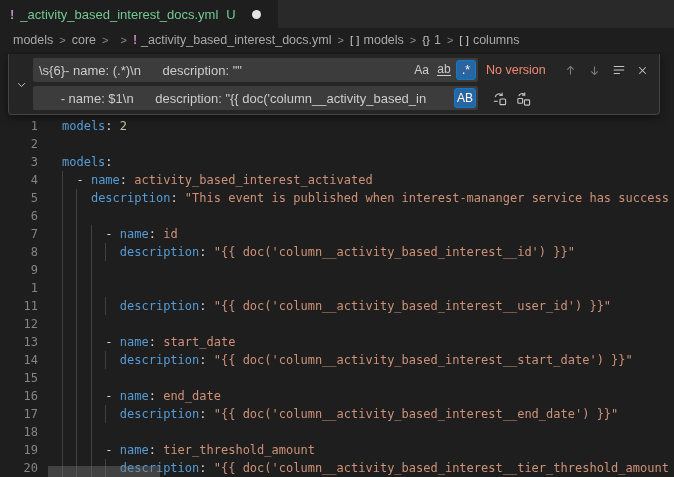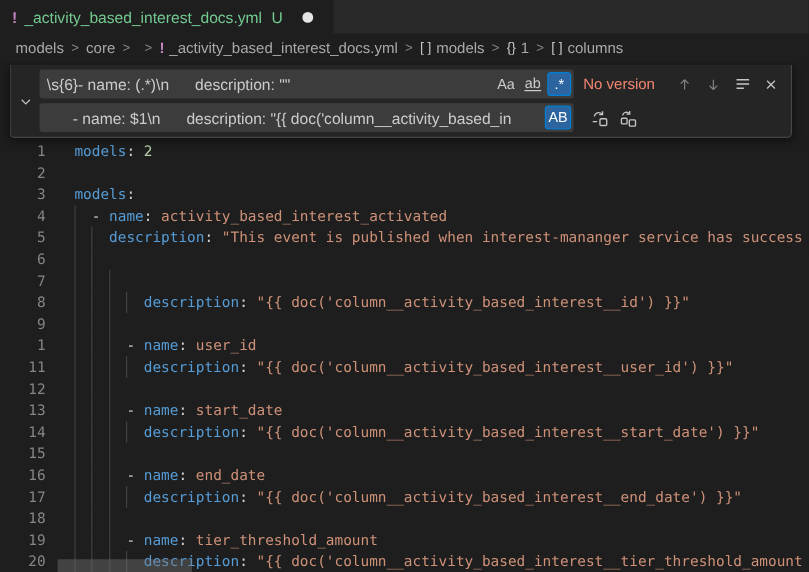--- a/index.html
+++ b/index.html
@@ -109,24 +109,24 @@
 
 <div class="editor">
 
   <div class="code-lines">
       <div class="code-line"><span class="ln">1</span><span class="code-text"><span class="tk-k">models</span><span class="tk-p">: </span><span class="tk-n">2</span></span></div>
       <div class="code-line"><span class="ln">2</span><span class="code-text"></span></div>
       <div class="code-line"><span class="ln">3</span><span class="code-text"><span class="tk-k">models</span><span class="tk-p">:</span></span></div>
       <div class="code-line"><span class="ln">4</span><span class="guide" style="left: 62px;"></span><span class="code-text"><span class="tk-p">  - </span><span class="tk-k">name</span><span class="tk-p">: </span><span class="tk-s">activity_based_interest_activated</span></span></div>
       <div class="code-line"><span class="ln">5</span><span class="guide" style="left: 62px;"></span><span class="guide" style="left: 76.44px;"></span><span class="code-text"><span class="tk-p">    </span><span class="tk-k">description</span><span class="tk-p">: </span><span class="tk-s">"This event is published when interest-mananger service has success</span></span></div>
       <div class="code-line"><span class="ln">6</span><span class="guide" style="left: 62px;"></span><span class="guide" style="left: 76.44px;"></span></div>
-      <div class="code-line"><span class="ln">7</span><span class="guide" style="left: 62px;"></span><span class="guide" style="left: 76.44px;"></span><span class="guide" style="left: 90.88px;"></span></div>
+      <div class="code-line"><span class="ln">7</span><span class="guide" style="left: 62px;"></span><span class="guide" style="left: 76.44px;"></span><span class="guide" style="left: 90.88px;"></span><span class="code-text"><span class="tk-p">      - </span><span class="tk-k">name</span><span class="tk-p">: </span><span class="tk-s">id</span></span></div>
       <div class="code-line"><span class="ln">8</span><span class="guide" style="left: 62px;"></span><span class="guide" style="left: 76.44px;"></span><span class="guide" style="left: 90.88px;"></span><span class="guide" style="left: 105.32px;"></span><span class="code-text"><span class="tk-p">        </span><span class="tk-k">description</span><span class="tk-p">: </span><span class="tk-s">"{{ doc('column__activity_based_interest__id') }}"</span></span></div>
       <div class="code-line"><span class="ln">9</span><span class="guide" style="left: 62px;"></span><span class="guide" style="left: 76.44px;"></span><span class="guide" style="left: 90.88px;"></span><span class="code-text"></span></div>
-      <div class="code-line"><span class="ln">1</span><span class="guide" style="left: 62px;"></span><span class="guide" style="left: 76.44px;"></span><span class="guide" style="left: 90.88px;"></span><span class="code-text"><span class="tk-p">      - </span><span class="tk-k">name</span><span class="tk-p">: </span><span class="tk-s">user_id</span></span></div>
+      <div class="code-line"><span class="ln">1</span><span class="guide" style="left: 62px;"></span><span class="guide" style="left: 76.44px;"></span><span class="guide" style="left: 90.88px;"></span></div>
       <div class="code-line"><span class="ln">11</span><span class="guide" style="left: 62px;"></span><span class="guide" style="left: 76.44px;"></span><span class="guide" style="left: 90.88px;"></span><span class="guide" style="left: 105.32px;"></span><span class="code-text"><span class="tk-p">        </span><span class="tk-k">description</span><span class="tk-p">: </span><span class="tk-s">"{{ doc('column__activity_based_interest__user_id') }}"</span></span></div>
       <div class="code-line"><span class="ln">12</span><span class="guide" style="left: 62px;"></span><span class="guide" style="left: 76.44px;"></span><span class="guide" style="left: 90.88px;"></span><span class="code-text"></span></div>
       <div class="code-line"><span class="ln">13</span><span class="guide" style="left: 62px;"></span><span class="guide" style="left: 76.44px;"></span><span class="guide" style="left: 90.88px;"></span><span class="code-text"><span class="tk-p">      - </span><span class="tk-k">name</span><span class="tk-p">: </span><span class="tk-s">start_date</span></span></div>
       <div class="code-line"><span class="ln">14</span><span class="guide" style="left: 62px;"></span><span class="guide" style="left: 76.44px;"></span><span class="guide" style="left: 90.88px;"></span><span class="guide" style="left: 105.32px;"></span><span class="code-text"><span class="tk-p">        </span><span class="tk-k">description</span><span class="tk-p">: </span><span class="tk-s">"{{ doc('column__activity_based_interest__start_date') }}"</span></span></div>
       <div class="code-line"><span class="ln">15</span><span class="guide" style="left: 62px;"></span><span class="guide" style="left: 76.44px;"></span><span class="guide" style="left: 90.88px;"></span><span class="code-text"></span></div>
       <div class="code-line"><span class="ln">16</span><span class="guide" style="left: 62px;"></span><span class="guide" style="left: 76.44px;"></span><span class="guide" style="left: 90.88px;"></span><span class="code-text"><span class="tk-p">      - </span><span class="tk-k">name</span><span class="tk-p">: </span><span class="tk-s">end_date</span></span></div>
       <div class="code-line"><span class="ln">17</span><span class="guide" style="left: 62px;"></span><span class="guide" style="left: 76.44px;"></span><span class="guide" style="left: 90.88px;"></span><span class="guide" style="left: 105.32px;"></span><span class="code-text"><span class="tk-p">        </span><span class="tk-k">description</span><span class="tk-p">: </span><span class="tk-s">"{{ doc('column__activity_based_interest__end_date') }}"</span></span></div>
       <div class="code-line"><span class="ln">18</span><span class="guide" style="left: 62px;"></span><span class="guide" style="left: 76.44px;"></span><span class="guide" style="left: 90.88px;"></span><span class="code-text"></span></div>
       <div class="code-line"><span class="ln">19</span><span class="guide" style="left: 62px;"></span><span class="guide" style="left: 76.44px;"></span><span class="guide" style="left: 90.88px;"></span><span class="code-text"><span class="tk-p">      - </span><span class="tk-k">name</span><span class="tk-p">: </span><span class="tk-s">tier_threshold_amount</span></span></div>
       <div class="code-line"><span class="ln">20</span><span class="guide" style="left: 62px;"></span><span class="guide" style="left: 76.44px;"></span><span class="guide" style="left: 90.88px;"></span><span class="guide" style="left: 105.32px;"></span><span class="code-text"><span class="tk-p">        </span><span class="tk-k">description</span><span class="tk-p">: </span><span class="tk-s">"{{ doc('column__activity_based_interest__tier_threshold_amount</span></span></div>

